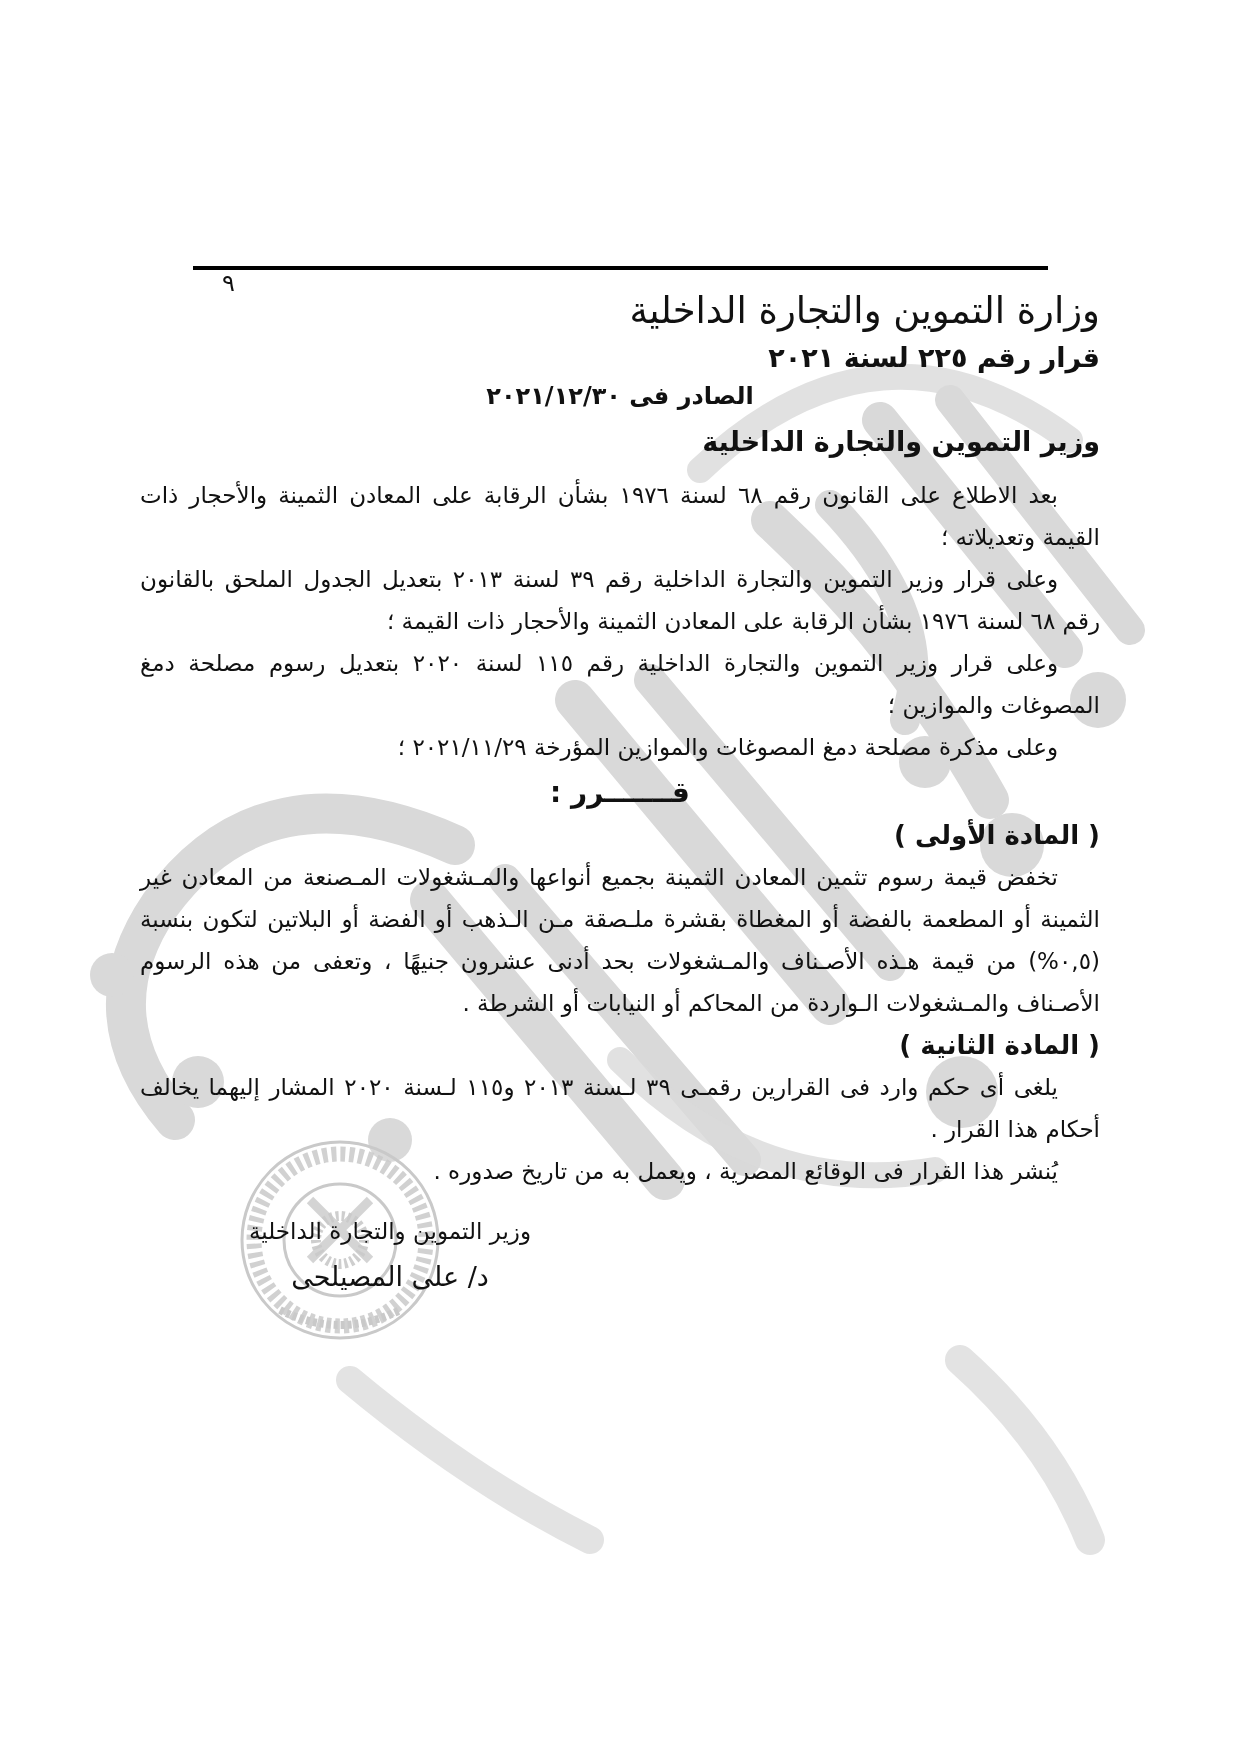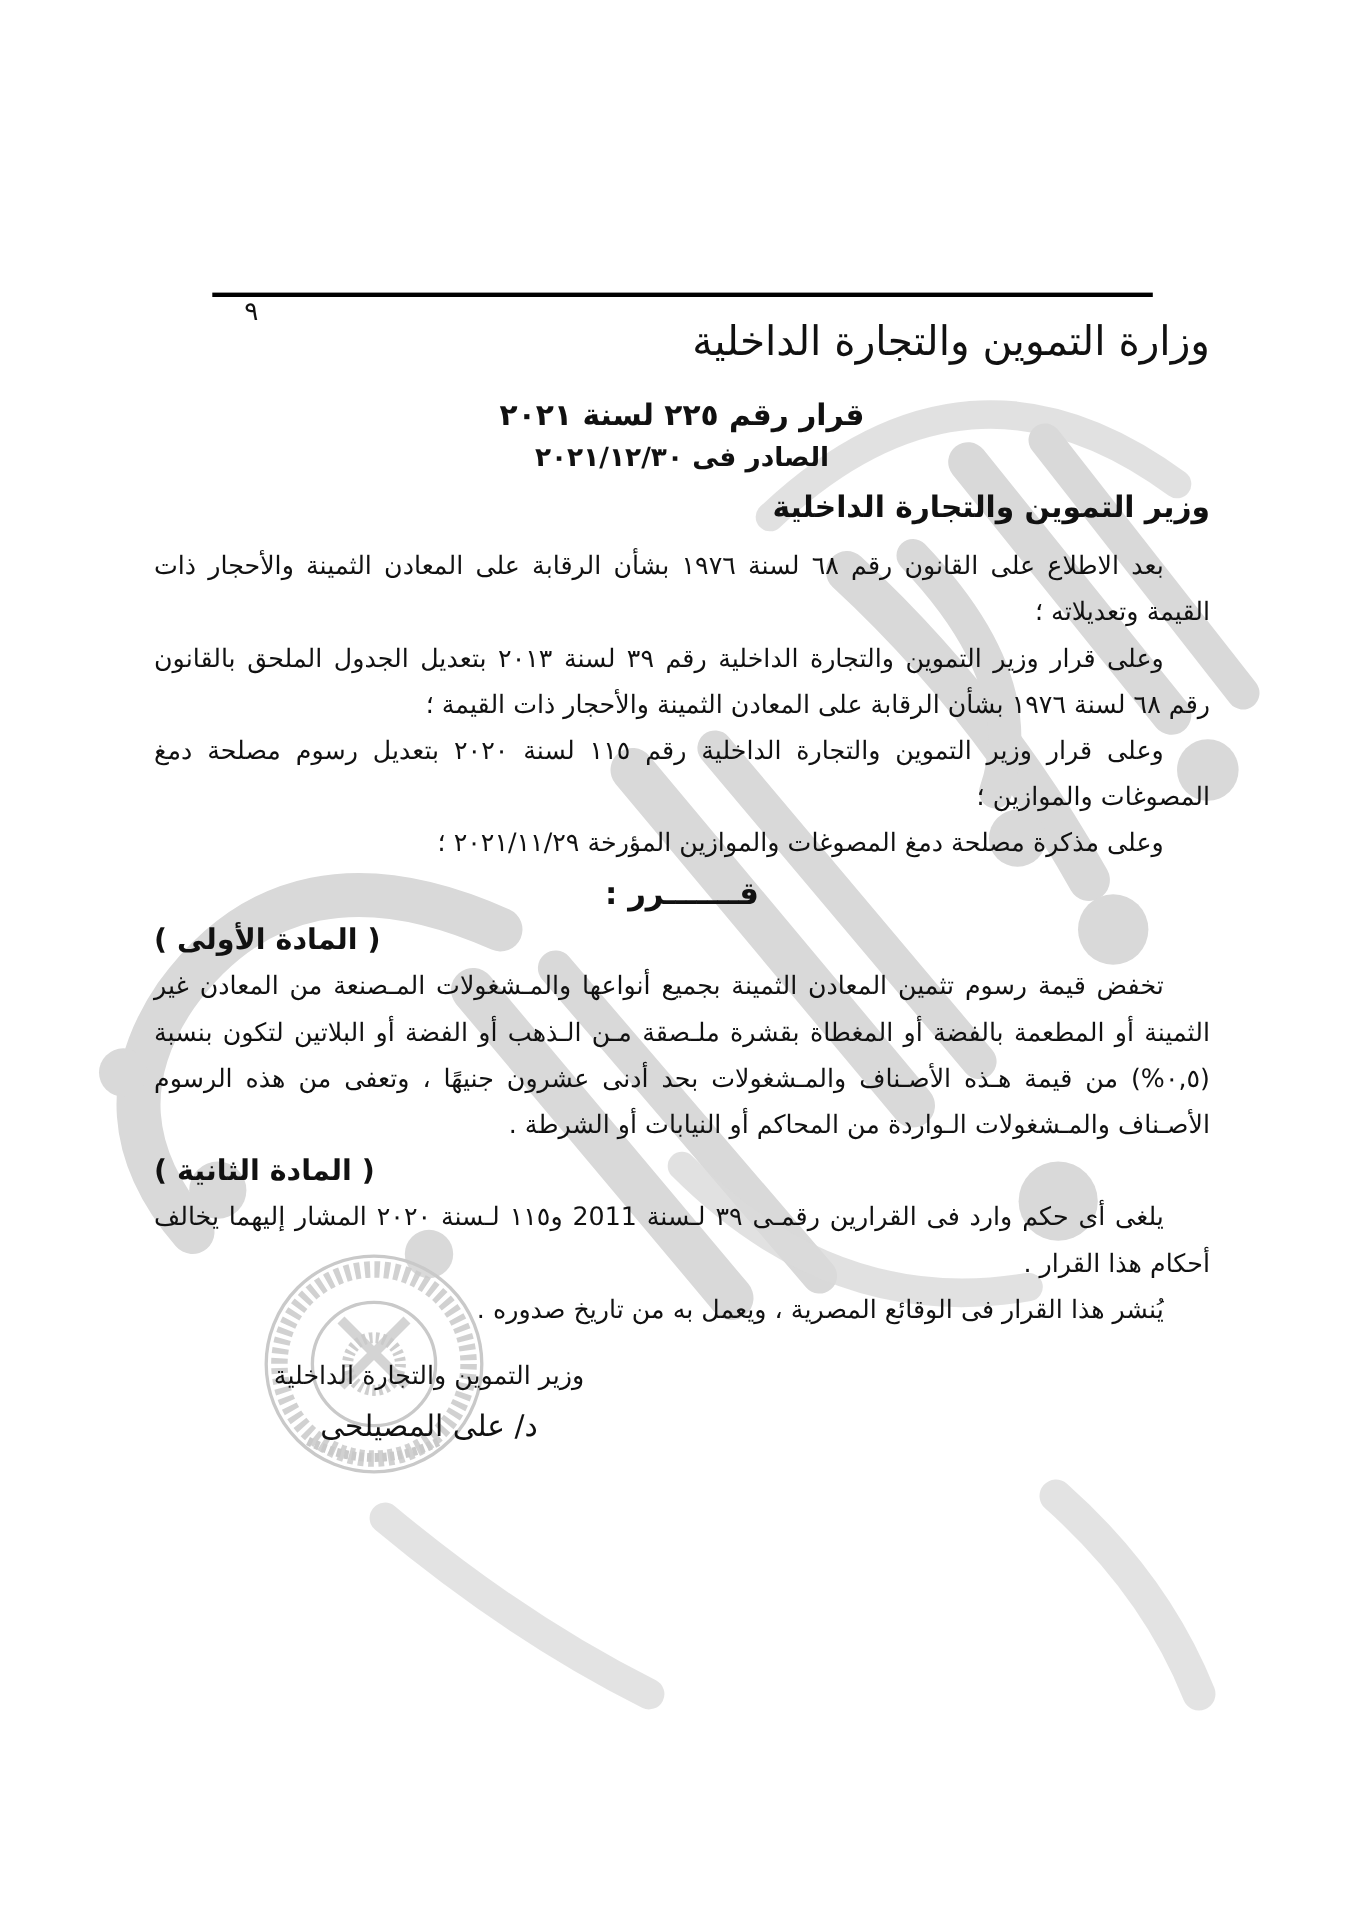--- a/index.html
+++ b/index.html
@@ -37,22 +37,21 @@
     width:855px;height:4px;background:#000000;
     margin:12px auto 0 auto;
   }
   .ministry-title{
     margin-top:16px;
     text-align:right;
     font-size:37px;line-height:50px;
     font-weight:normal;
   }
   .decree-title{
-    margin-top:24px;
-    text-align:center;
+    margin-top:4px;
     font-size:27px;line-height:36px;
     font-weight:bold;
   }
   .issued-line{
     margin-top:4px;
     text-align:center;
     font-size:24px;line-height:32px;
     font-weight:bold;
   }
   .minister-heading{
@@ -70,21 +69,21 @@
   }
   .preamble-block{margin-top:12px;}
   .decree-word{
     margin-top:4px;
     text-align:center;
     font-size:28px;line-height:42px;
     font-weight:bold;
   }
   .article-heading{
     margin:0;
-    text-align:left;
+    text-align:right;
     font-size:26px;line-height:42px;
     font-weight:bold;
   }
   .signature{
     width:380px;
     margin:22px 60px 0 auto;
     margin-right:auto;
     margin-left:60px;
     text-align:center;
   }
@@ -166,21 +165,21 @@
 
     <div class="decree-word">قـــــــرر :</div>
 
     <div>
       <h3 class="article-heading">( المادة الأولى )</h3>
       <p class="body-par">تخفض قيمة رسوم تثمين المعادن الثمينة بجميع أنواعها والمـشغولات المـصنعة من المعادن غير الثمينة أو المطعمة بالفضة أو المغطاة بقشرة ملـصقة مـن الـذهب أو الفضة أو البلاتين لتكون بنسبة (٠,٥%) من قيمة هـذه الأصـناف والمـشغولات بحد أدنى عشرون جنيهًا ، وتعفى من هذه الرسوم الأصـناف والمـشغولات الـواردة من المحاكم أو النيابات أو الشرطة .</p>
     </div>
 
     <div>
       <h3 class="article-heading">( المادة الثانية )</h3>
-      <p class="body-par">يلغى أى حكم وارد فى القرارين رقمـى ٣٩ لـسنة 2011 و١١٥ لـسنة ٢٠٢٠ المشار إليهما يخالف أحكام هذا القرار .</p>
+      <p class="body-par">يلغى أى حكم وارد فى القرارين رقمـى ٣٩ لـسنة ٢٠١٣ و١١٥ لـسنة ٢٠٢٠ المشار إليهما يخالف أحكام هذا القرار .</p>
     </div>
 
     <div>
       <p class="body-par">يُنشر هذا القرار فى الوقائع المصرية ، ويعمل به من تاريخ صدوره .</p>
     </div>
 
     <div class="signature">
       <div class="signature-title">وزير التموين والتجارة الداخلية</div>
       <div class="signature-name">د/ على المصيلحى</div>
     </div>

